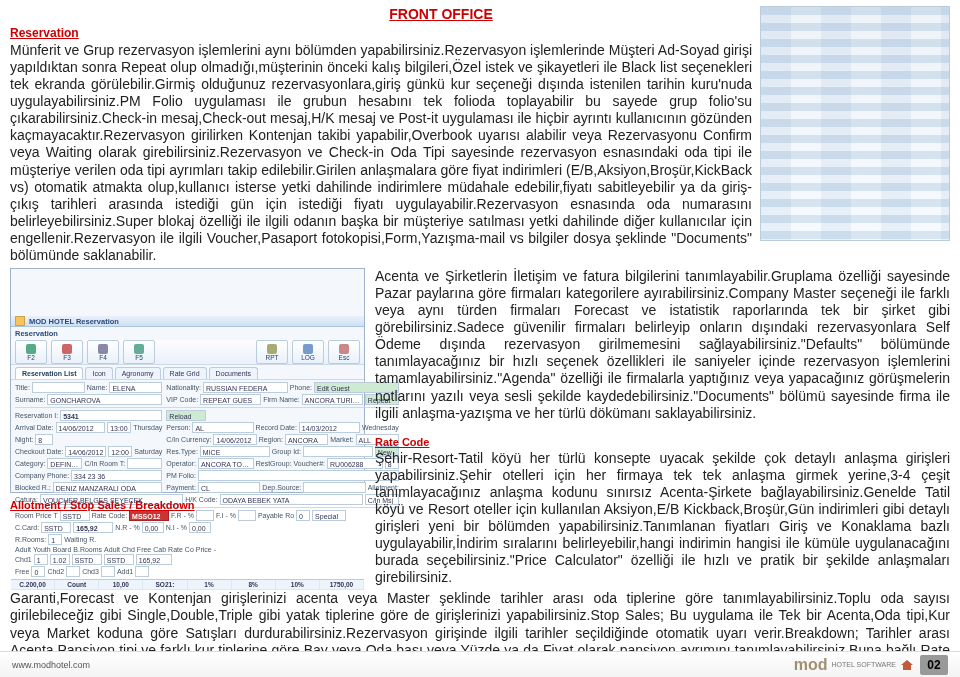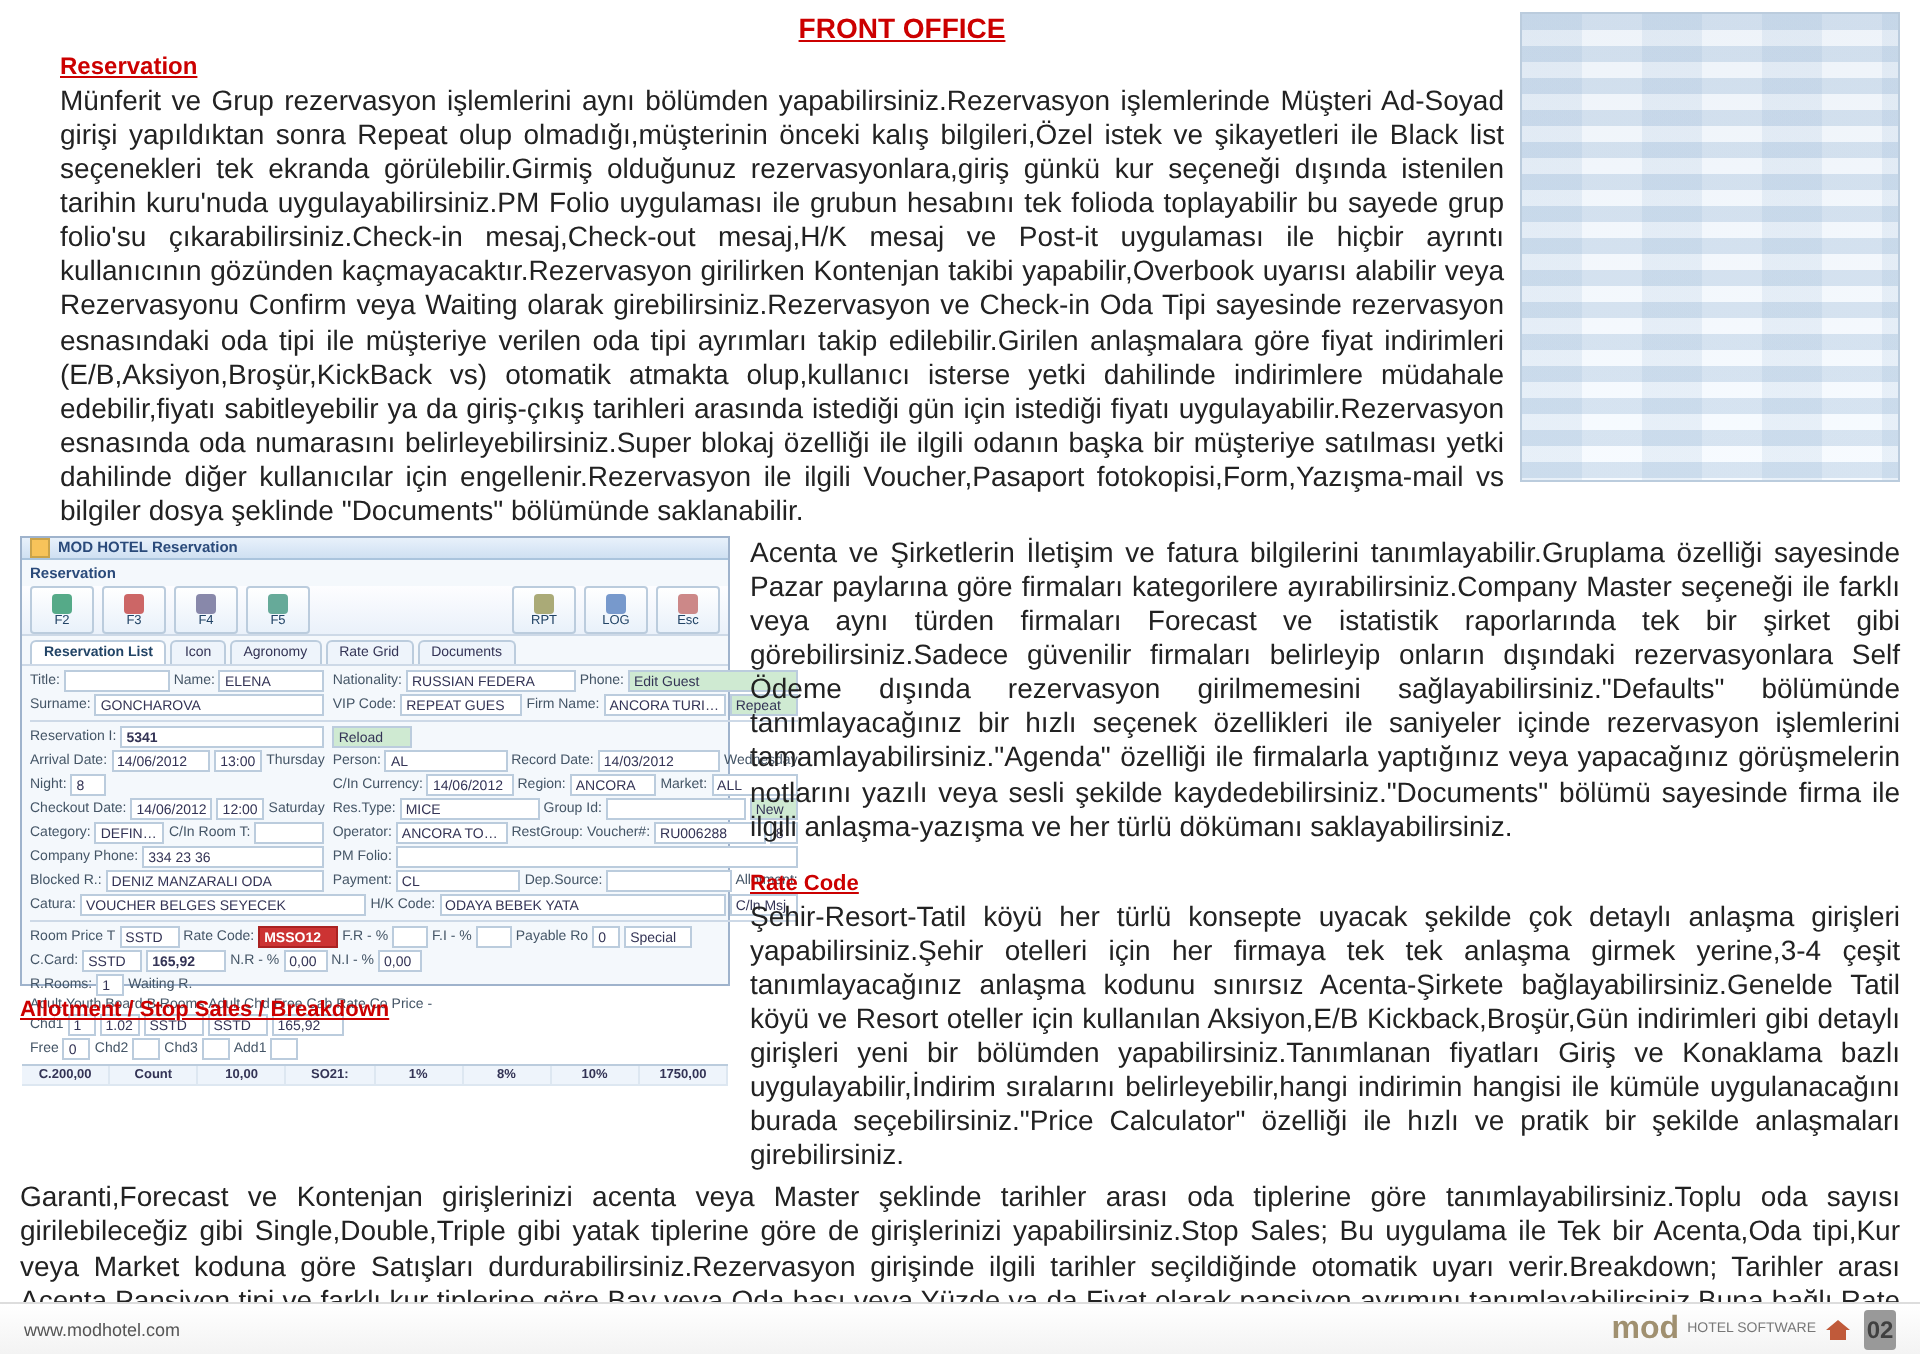--- a/index.html
+++ b/index.html
@@ -31,21 +31,21 @@
     margin: 4px 0 2px 0;
   }
   .hdg-sm { font-size: 11px; }
   .para {
     font-size: 14px;
     line-height: 1.22;
     text-align: justify;
     color: #222;
   }
   .top-row { display: flex; gap: 8px; }
-  .top-left { flex: 1; margin-left: 20px; }
+  .top-left { flex: 1; }
   .app-thumb {
     width: 190px; height: 235px;
     background: linear-gradient(#eef3f9,#f7fbff);
     border: 1px solid #bcd;
     position: relative;
     overflow: hidden;
   }
   .app-thumb::before {
     content:"";
     position:absolute; inset:0;
@@ -63,22 +63,22 @@
     border: 1px solid #9fb3cc;
     background: #f4f8fc;
     font-size: 7.5px;
     color: #335;
     display: flex; flex-direction: column;
   }
   .win-titlebar {
     height: 14px;
     background: linear-gradient(#e8f1fb,#cfe0f2);
     border-bottom:1px solid #aac4dd;
-    display:flex; padding:0 4px;
-    font-weight:bold; color:#2a4a7a;
+    display:flex; align-items:center; padding:0 4px;
+    font-weight:bold; color:#2a4a7a;margin-top:47px;
   }
   .toolbar {
     height: 28px;
     background: linear-gradient(#fdfdff,#eaf1fa);
     border-bottom:1px solid #cdd9e7;
     display:flex; align-items:center; gap:4px; padding:0 4px;
   }
   .toolbtn {
     width: 32px; height: 24px;
     border:1px solid #bcd;
@@ -116,21 +116,21 @@
   .footerbar {
     position:absolute; bottom:0; left:0; right:0;
     height:26px; display:flex; align-items:center; justify-content:space-between;
     padding:12px 12px;
     background:linear-gradient(#fff,#f3f3f3);
     border-top:1px solid #ddd;
   }
   .logo { display:flex; align-items:center; gap:4px; }
   .logo .big{font-size:16px;font-weight:bold;color:#a09070;text-align:right;}
   .logo .small{font-size:7px;color:#777;}
-  .pagenum{width:16px;height:20px;background:#999;color:#404040;font-weight:bold;font-size:12px;display:flex;align-items:center;justify-content:center;border-radius:2px;}
+  .pagenum{width:28px;height:20px;background:#999;color:#000000;font-weight:bold;font-size:12px;display:flex;align-items:center;justify-content:center;border-radius:2px;}
   .url{font-size:9px;color:#555;}
 </style>
 </head>
 <body>
 
 <div class="page">
   <div class="top-row">
     <div class="top-left">
       <div class="fronthdr">FRONT OFFICE</div>
       <div class="hdg">Reservation</div>

